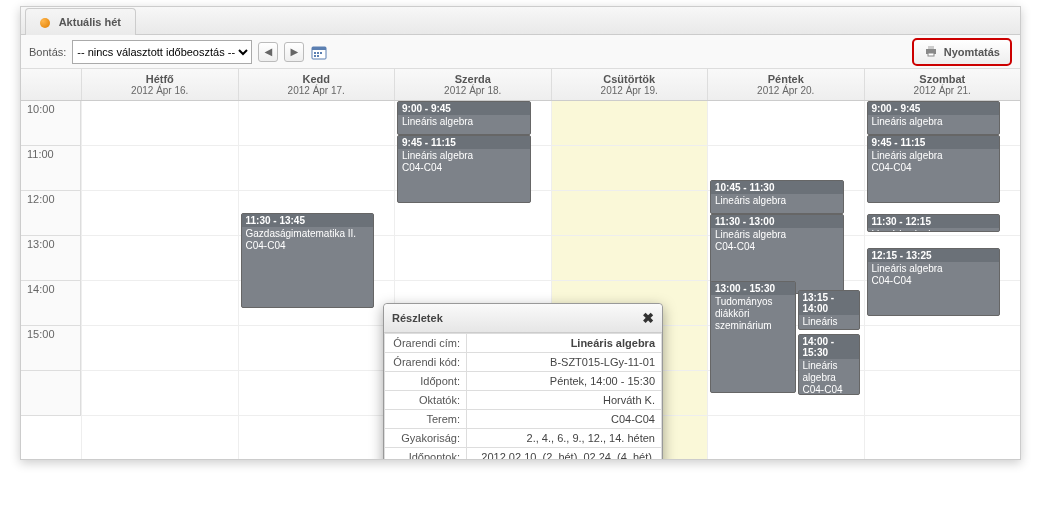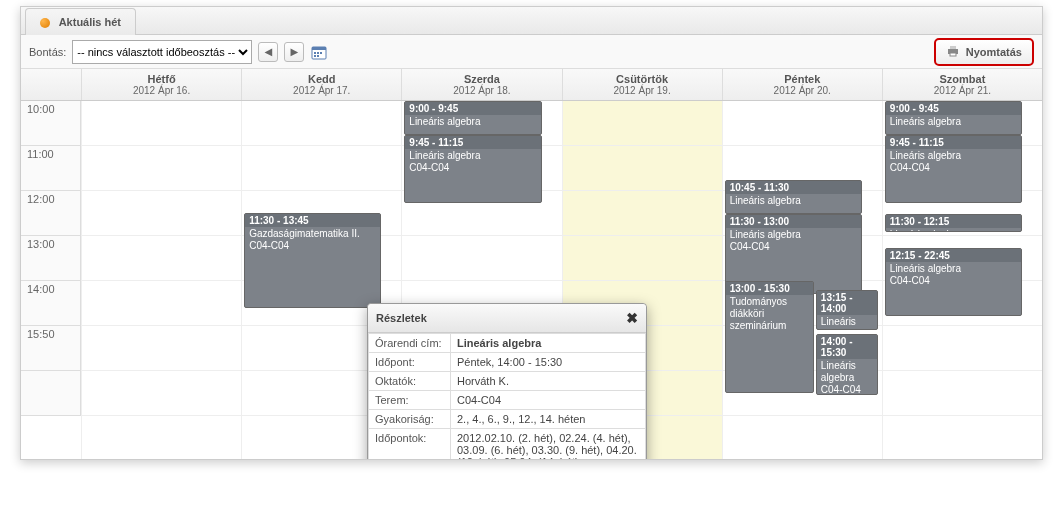--- a/index.html
+++ b/index.html
@@ -1,17 +1,17 @@
 <!DOCTYPE html>
 <html><head>
 <meta charset="utf-8">
 <style>
 * { box-sizing: border-box; margin: 0; padding: 0; }
 body { font-family: Arial, sans-serif; font-size: 11px; background: #fff; color: #333; }
-.page { width: 1055px; height: 526px; position: relative; padding: 6px 12px 30px 20px; }
+.page { width: 1055px; height: 526px; position: relative; padding: 6px 34px 30px 20px; }
 .frame { border: 1px solid #ccc; background: #fff; box-shadow: 0 3px 10px rgba(0,0,0,0.2); padding: 0; height: 454px; overflow: hidden; }
 .tabbar { background: linear-gradient(#f7f7f7,#e9e9e9); border-bottom: 1px solid #ccc; height: 28px; }
 .tab { display: inline-block; height: 27px; line-height: 27px; padding: 0 14px; border: 1px solid #ccc; border-bottom: none; background: linear-gradient(#f5f5f5,#eaeaea); font-weight: bold; color: #555; margin-left: 4px; margin-top: 1px; border-radius: 4px 4px 0 0; }
 .tab .dot { display:inline-block; width:10px; height:10px; border-radius:50%; background: radial-gradient(circle at 30% 30%, #ffb64c, #e07d00); margin-right:6px; vertical-align:middle; }
 .toolbar { height: 34px; padding: 6px 8px; display:flex; align-items:center; justify-content:space-between; border-bottom:1px solid #ddd; background:#f9f9f9; }
 .toolbar-left { display:flex; align-items:center; gap:6px; }
 .toolbar-left label { color:#555; }
 .select { border:1px solid #aaa; height:24px; font-size:11px; background:#fff; }
 .nav-btn { width:20px; height:20px; border:1px solid #bbb; border-radius:3px; background:linear-gradient(#fff,#eee); color:#666; font-size:10px; line-height:18px; text-align:center; cursor:pointer; }
 .cal-icon { width:18px; height:18px; display:inline-block; }
@@ -26,21 +26,21 @@
 .time-col { }
 .time-cell { height:45px; border-bottom:1px solid #ddd; border-right:1px solid #ddd; padding:2px 6px; color:#666; background:#fafafa; }
 .day-col { position:relative; border-left:1px solid #eee; }
 .day-col .hrow { height:45px; border-bottom:1px solid #eee; }
 .day-col.thu .hrow { background:#faf8d8; }
 .event { position:absolute; left:2px; right:20px; background:#7d8289; color:#fff; border:1px solid #666; border-radius:2px; overflow:hidden; font-size:10px; }
 .event .ehead { background:#6b7178; padding:1px 4px; font-weight:bold; font-size:10px; }
 .event .ebody { padding:1px 4px; line-height:12px; }
 .event.sub { left:auto; width:62px; right:4px; }
 .event.main { right:68px; }
-.popup { position:absolute; left:346px; top:234px; width:280px; background:#fff; border:1px solid #999; box-shadow:0 4px 14px rgba(0,0,0,0.35); border-radius:4px; z-index:50; }
+.popup { position:absolute; left:362px; top:234px; width:280px; background:#fff; border:1px solid #999; box-shadow:0 4px 14px rgba(0,0,0,0.35); border-radius:4px; z-index:50;text-align:right; }
 .popup-head { background:linear-gradient(#fafafa,#e6e6e6); padding:6px 8px; font-weight:bold; color:#444; border-bottom:1px solid #ccc; border-radius:4px 4px 0 0; display:flex; justify-content:space-between; align-items:center; }
 .popup-head .close { cursor:pointer; font-size:14px; font-weight:bold; color:#333; }
 .popup-body table { width:100%; border-collapse:collapse; font-size:11px; }
 .popup-body td { border:1px solid #ddd; padding:3px 6px; vertical-align:top; color:#444; }
 .popup-body td.k { width:82px; color:#555; }
 </style>
 </head>
 <body>
 <div class="page">
 <div class="frame">
@@ -117,21 +117,21 @@
           </div>
   </div>
 
   <div class="grid">
     <div class="time-col">
       <div class="time-cell">10:00</div>
       <div class="time-cell">11:00</div>
       <div class="time-cell">12:00</div>
       <div class="time-cell">13:00</div>
       <div class="time-cell">14:00</div>
-      <div class="time-cell">15:50</div>
+      <div class="time-cell">15:00</div>
       <div class="time-cell"></div>
     </div>
 
     <div class="day-col">
       <div class="hrow"></div>
             <div class="hrow"></div>
             <div class="hrow"></div>
             <div class="hrow"></div>
             <div class="hrow"></div>
             <div class="hrow"></div>
@@ -257,21 +257,21 @@
                 <div>C04-C04</div>
               </div>
       </div>
       <div class="event" style="top:113px;height:18px;">
         <div class="ehead">11:30 - 12:15</div>
         <div class="ebody">
                 <div>Lineáris algebra</div>
               </div>
       </div>
       <div class="event" style="top:147px;height:68px;">
-        <div class="ehead">12:15 - 22:45</div>
+        <div class="ehead">12:15 - 13:25</div>
         <div class="ebody">
                 <div>Lineáris algebra</div>
                 <div>C04-C04</div>
               </div>
       </div>
     </div>
   </div>
 
   <div class="popup">
     <div class="popup-head">
@@ -279,20 +279,24 @@
       <span class="close">✖</span>
     </div>
     <div class="popup-body">
       <table>
         <tbody>
                 <tr>
                   <td class="k">Órarendi cím:</td>
                   <td><b>Lineáris algebra</b></td>
                 </tr>
         <tr>
+                  <td class="k">Órarendi kód:</td>
+                  <td>B-SZT015-LGy-11-01</td>
+                </tr>
+        <tr>
                   <td class="k">Időpont:</td>
                   <td>Péntek, 14:00 - 15:30</td>
                 </tr>
         <tr>
                   <td class="k">Oktatók:</td>
                   <td>Horváth K.</td>
                 </tr>
         <tr>
                   <td class="k">Terem:</td>
                   <td>C04-C04</td>

